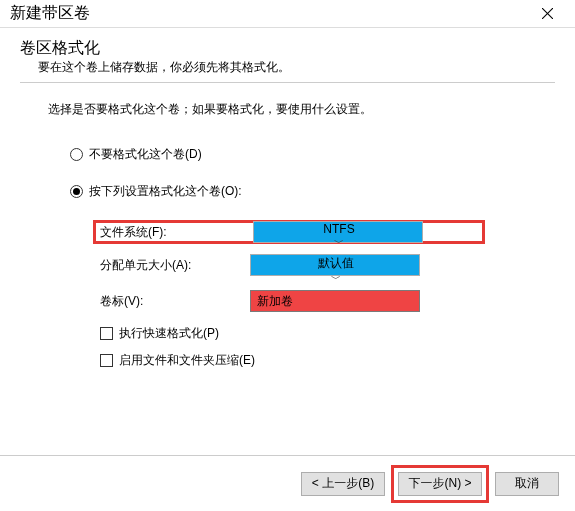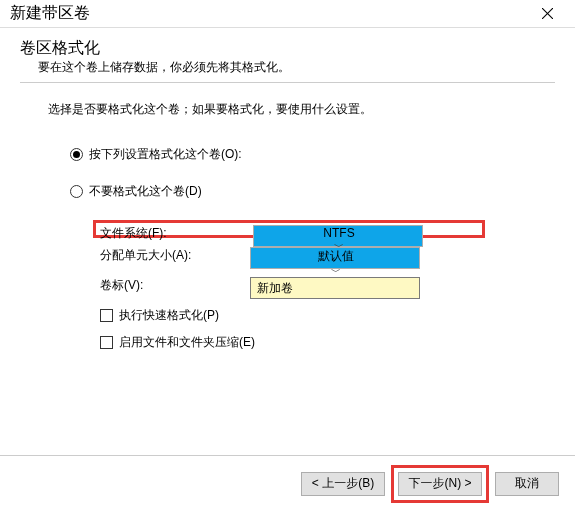--- a/index.html
+++ b/index.html
@@ -76,23 +76,23 @@
       width: 7px;
       height: 7px;
       background: #000;
       border-radius: 50%;
     }
     .form-area {
       padding-left: 80px;
     }
     .form-row {
       display: flex;
-      align-items: flex-start;
+      align-items: center;
       margin-bottom: 12px;
-      height: 18px;
+      height: 24px;
     }
     .form-row.hl {
       border: 3px solid #e53935;
       padding: 2px 4px;
       margin-left: -7px;
       margin-bottom: 9px;
       width: 392px;
     }
     .form-label {
       width: 150px;
@@ -111,21 +111,21 @@
       flex-direction: column;
     }
     .select .chev { font-size: 10px; color: #333; }
     .textinput {
       width: 170px;
       height: 22px;
       border: 1px solid #7a7a7a;
       padding: 0 6px;
       display: flex;
       align-items: center;
-      background: #fef9c3;
+      background: #ef4444;
     }
     .check-row {
       display: flex;
       align-items: center;
       gap: 6px;
       margin-bottom: 10px;
     }
     .checkbox {
       width: 13px;
       height: 13px;
@@ -177,26 +177,26 @@
 </div>
 
 <div class="content">
   <div class="section-title">卷区格式化</div>
   <div class="section-desc">要在这个卷上储存数据，你必须先将其格式化。</div>
   <hr class="hr">
   <div class="instruction">选择是否要格式化这个卷；如果要格式化，要使用什么设置。</div>
 
   <div class="radio-group">
     <div class="radio-row">
+      <span class="radio"></span>
+      <span>不要格式化这个卷(D)</span>
+    </div>
+    <div class="radio-row">
       <span class="radio checked"></span>
       <span>按下列设置格式化这个卷(O):</span>
-    </div>
-    <div class="radio-row">
-      <span class="radio"></span>
-      <span>不要格式化这个卷(D)</span>
     </div>
   </div>
 
   <div class="form-area">
     <div class="form-row hl">
       <span class="form-label">文件系统(F):</span>
       <div class="select">
         <span>NTFS</span>
         <span class="chev">﹀</span>
       </div>

